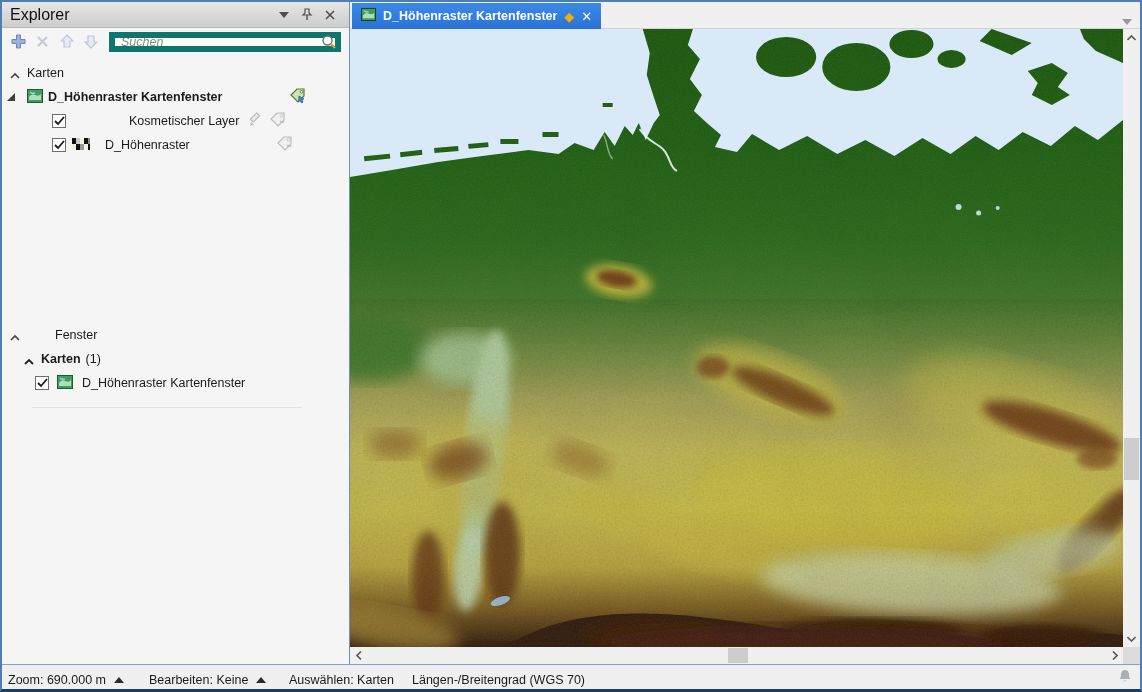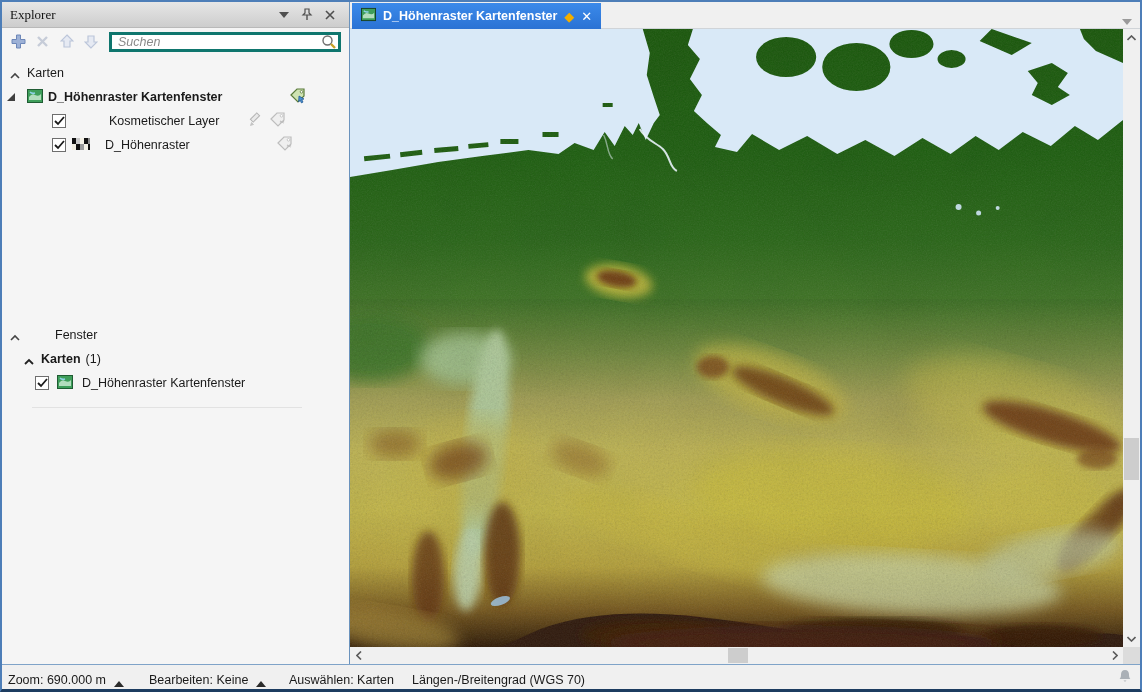--- a/index.html
+++ b/index.html
@@ -4,28 +4,28 @@
 <style>
   * { margin:0; padding:0; box-sizing:border-box; }
   html,body { width:1142px; height:692px; font-family:"Liberation Sans","DejaVu Sans",sans-serif; }
   #app { position:relative; width:1142px; height:692px; background:#f5f5f5;
          border:2px solid #4d7eb8; border-bottom:3px solid #1c3c60; overflow:hidden; }
 
   
   #explorer { position:absolute; left:0; top:0; width:347px; bottom:25px; background:#f5f5f5; }
   .panel-titlebar { position:relative; height:26px; background:linear-gradient(#e6e6e6,#cdcdcd);
         border-bottom:1px solid #b9b9b9; display:flex; align-items:center; padding:0 8px; }
-  .panel-title { font-size:13px; color:#111;font-family:Liberation Serif, serif; }
+  .panel-title { font-size:16px; color:#111; }
   .titlebar-icons { margin-left:auto; display:flex; align-items:center; gap:9px; padding-right:4px; }
   .tb-icon { width:14px; height:14px; display:flex; align-items:center; justify-content:center; cursor:default; }
 
   .panel-toolbar { height:27px; display:flex; align-items:center; padding:0 8px; gap:7px; background:#f5f5f5; }
   .tool-btn { width:17px; height:17px; display:flex; align-items:center; justify-content:center; }
   .search-wrap { position:relative; margin-left:3px; flex:1; }
-  .search-input { width:100%; height:20px; border:3px solid #0f766e; background:#fff; font-size:12.5px;
+  .search-input { width:100%; height:20px; border:6px solid #0f766e; background:#fff; font-size:12.5px;
         font-style:italic; color:#444; padding:0 22px 0 6px; outline:none;
         font-family:"Liberation Sans","DejaVu Sans",sans-serif;}
   .search-input::placeholder { color:#8a8a8a; font-style:italic; }
   .search-glass { position:absolute; right:4px; top:2px; }
 
   .tree { padding-top:6px; font-size:12.5px; color:#1a1a1a; }
   .trow { display:flex; align-items:center; height:24px; }
   .sec-chevron { width:10px; height:8px; }
   .sec-label { margin-left:7px; }
   .bold { font-weight:bold; }
@@ -53,21 +53,21 @@
   .vscroll { position:absolute; top:27px; right:0; bottom:17px; width:17px; background:#f0f0f0; }
   .hscroll { position:absolute; left:0; right:17px; bottom:0; height:17px; background:#f0f0f0; }
   .scorner { position:absolute; right:0; bottom:0; width:17px; height:17px; background:#dcdcdc; }
   .sb-arrow { position:absolute; width:17px; height:17px; display:flex; align-items:center; justify-content:center; }
   .v-thumb { position:absolute; left:1px; width:15px; background:#cdcdcd; }
   .h-thumb { position:absolute; top:1px; height:15px; background:#cdcdcd; }
 
   
   #statusbar { position:absolute; left:0; right:0; bottom:0; height:25px; background:#f0f0f0;
         border-top:1px solid #7fa3c8; font-size:12.5px; color:#1a1a1a; }
-  .status-item { position:absolute; top:8px; display:flex; align-items:flex-end; gap:8px; }
+  .status-item { position:absolute; top:8px; display:flex; align-items:center; gap:8px; }
   .tri-up { width:0; height:0; border-left:5px solid transparent; border-right:5px solid transparent;
         border-bottom:6px solid #2b2b2b; }
   .bell { position:absolute; right:8px; top:4px; }
 </style>
 </head>
 <body>
 
 <div id="app">
 
   <div id="explorer">
@@ -156,21 +156,21 @@
           </span>
         </span>
       </div>
 
       <div class="trow" style="padding-left:50px; padding-right:61px;">
         <span class="checkbox">
           <svg width="11" height="10">
               <polyline points="1,5 4,8 10,1" fill="none" stroke="#1a1a1a" stroke-width="1.8"></polyline>
             </svg>
         </span>
-        <span style="margin-left:43px;">Kosmetischer Layer</span>
+        <span style="margin-left:63px;">Kosmetischer Layer</span>
         <span class="right-icons">
           <span>
             <svg width="15" height="15" viewBox="0 0 15 15">
               <rect x="4" y="1" width="4" height="9" transform="rotate(45 6 5.5)" fill="#e9e9e9" stroke="#b3b3b3"></rect>
               <path d="M2.5 10.5 L4.5 12.5 L1.5 13.5 Z" fill="#cccccc" stroke="#b3b3b3" stroke-width="0.6"></path>
             </svg>
           </span>
           <span>
             <svg width="19" height="17" viewBox="0 0 19 17">
               <path d="M2 8 L8 2 H15 V9 L9 15 Z" fill="#efefef" stroke="#bdbdbd" stroke-width="1.2"></path>

